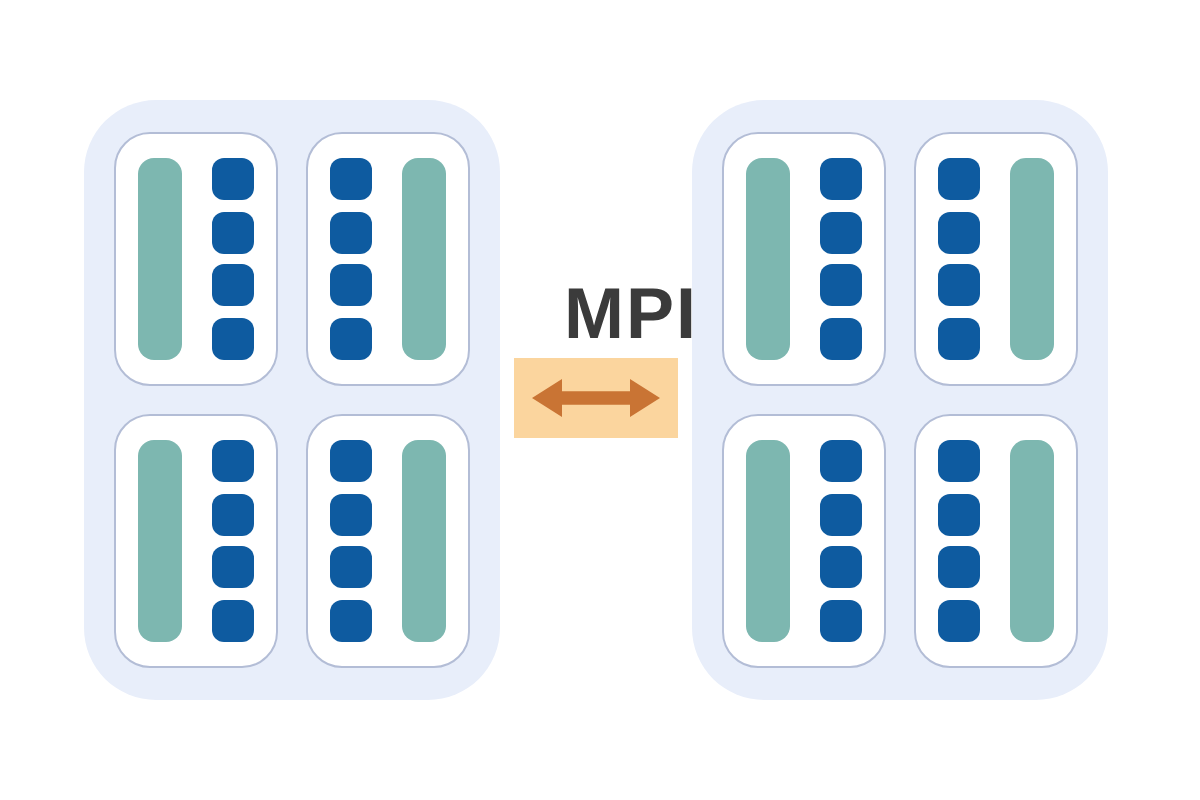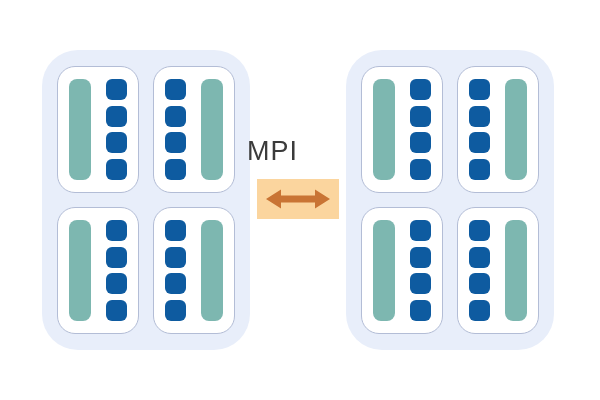--- a/index.html
+++ b/index.html
@@ -49,25 +49,26 @@
   }
   .sq {
     width: 21px; height: 21px;
     border-radius: 6px;
     background: var(--square-blue, #0e5ba0);
   }
   .mpi-label {
     position: absolute;
     left: 247px; top: 137px;
     width: 102px;
-    text-align: left;
-    font-size: 27px;
+    text-align: right;
+    font-size: 36px;
     line-height: 1.1;
     letter-spacing: 1px;
     color: var(--label-color, #3b3b3b);
+    font-weight: bold;
   }
   .mpi-band {
     position: absolute;
     left: 257px; top: 179px;
     width: 82px; height: 40px;
     background: var(--band-bg, #fbd59e);
     display: flex;
     align-items: center;
     justify-content: center;
   }

